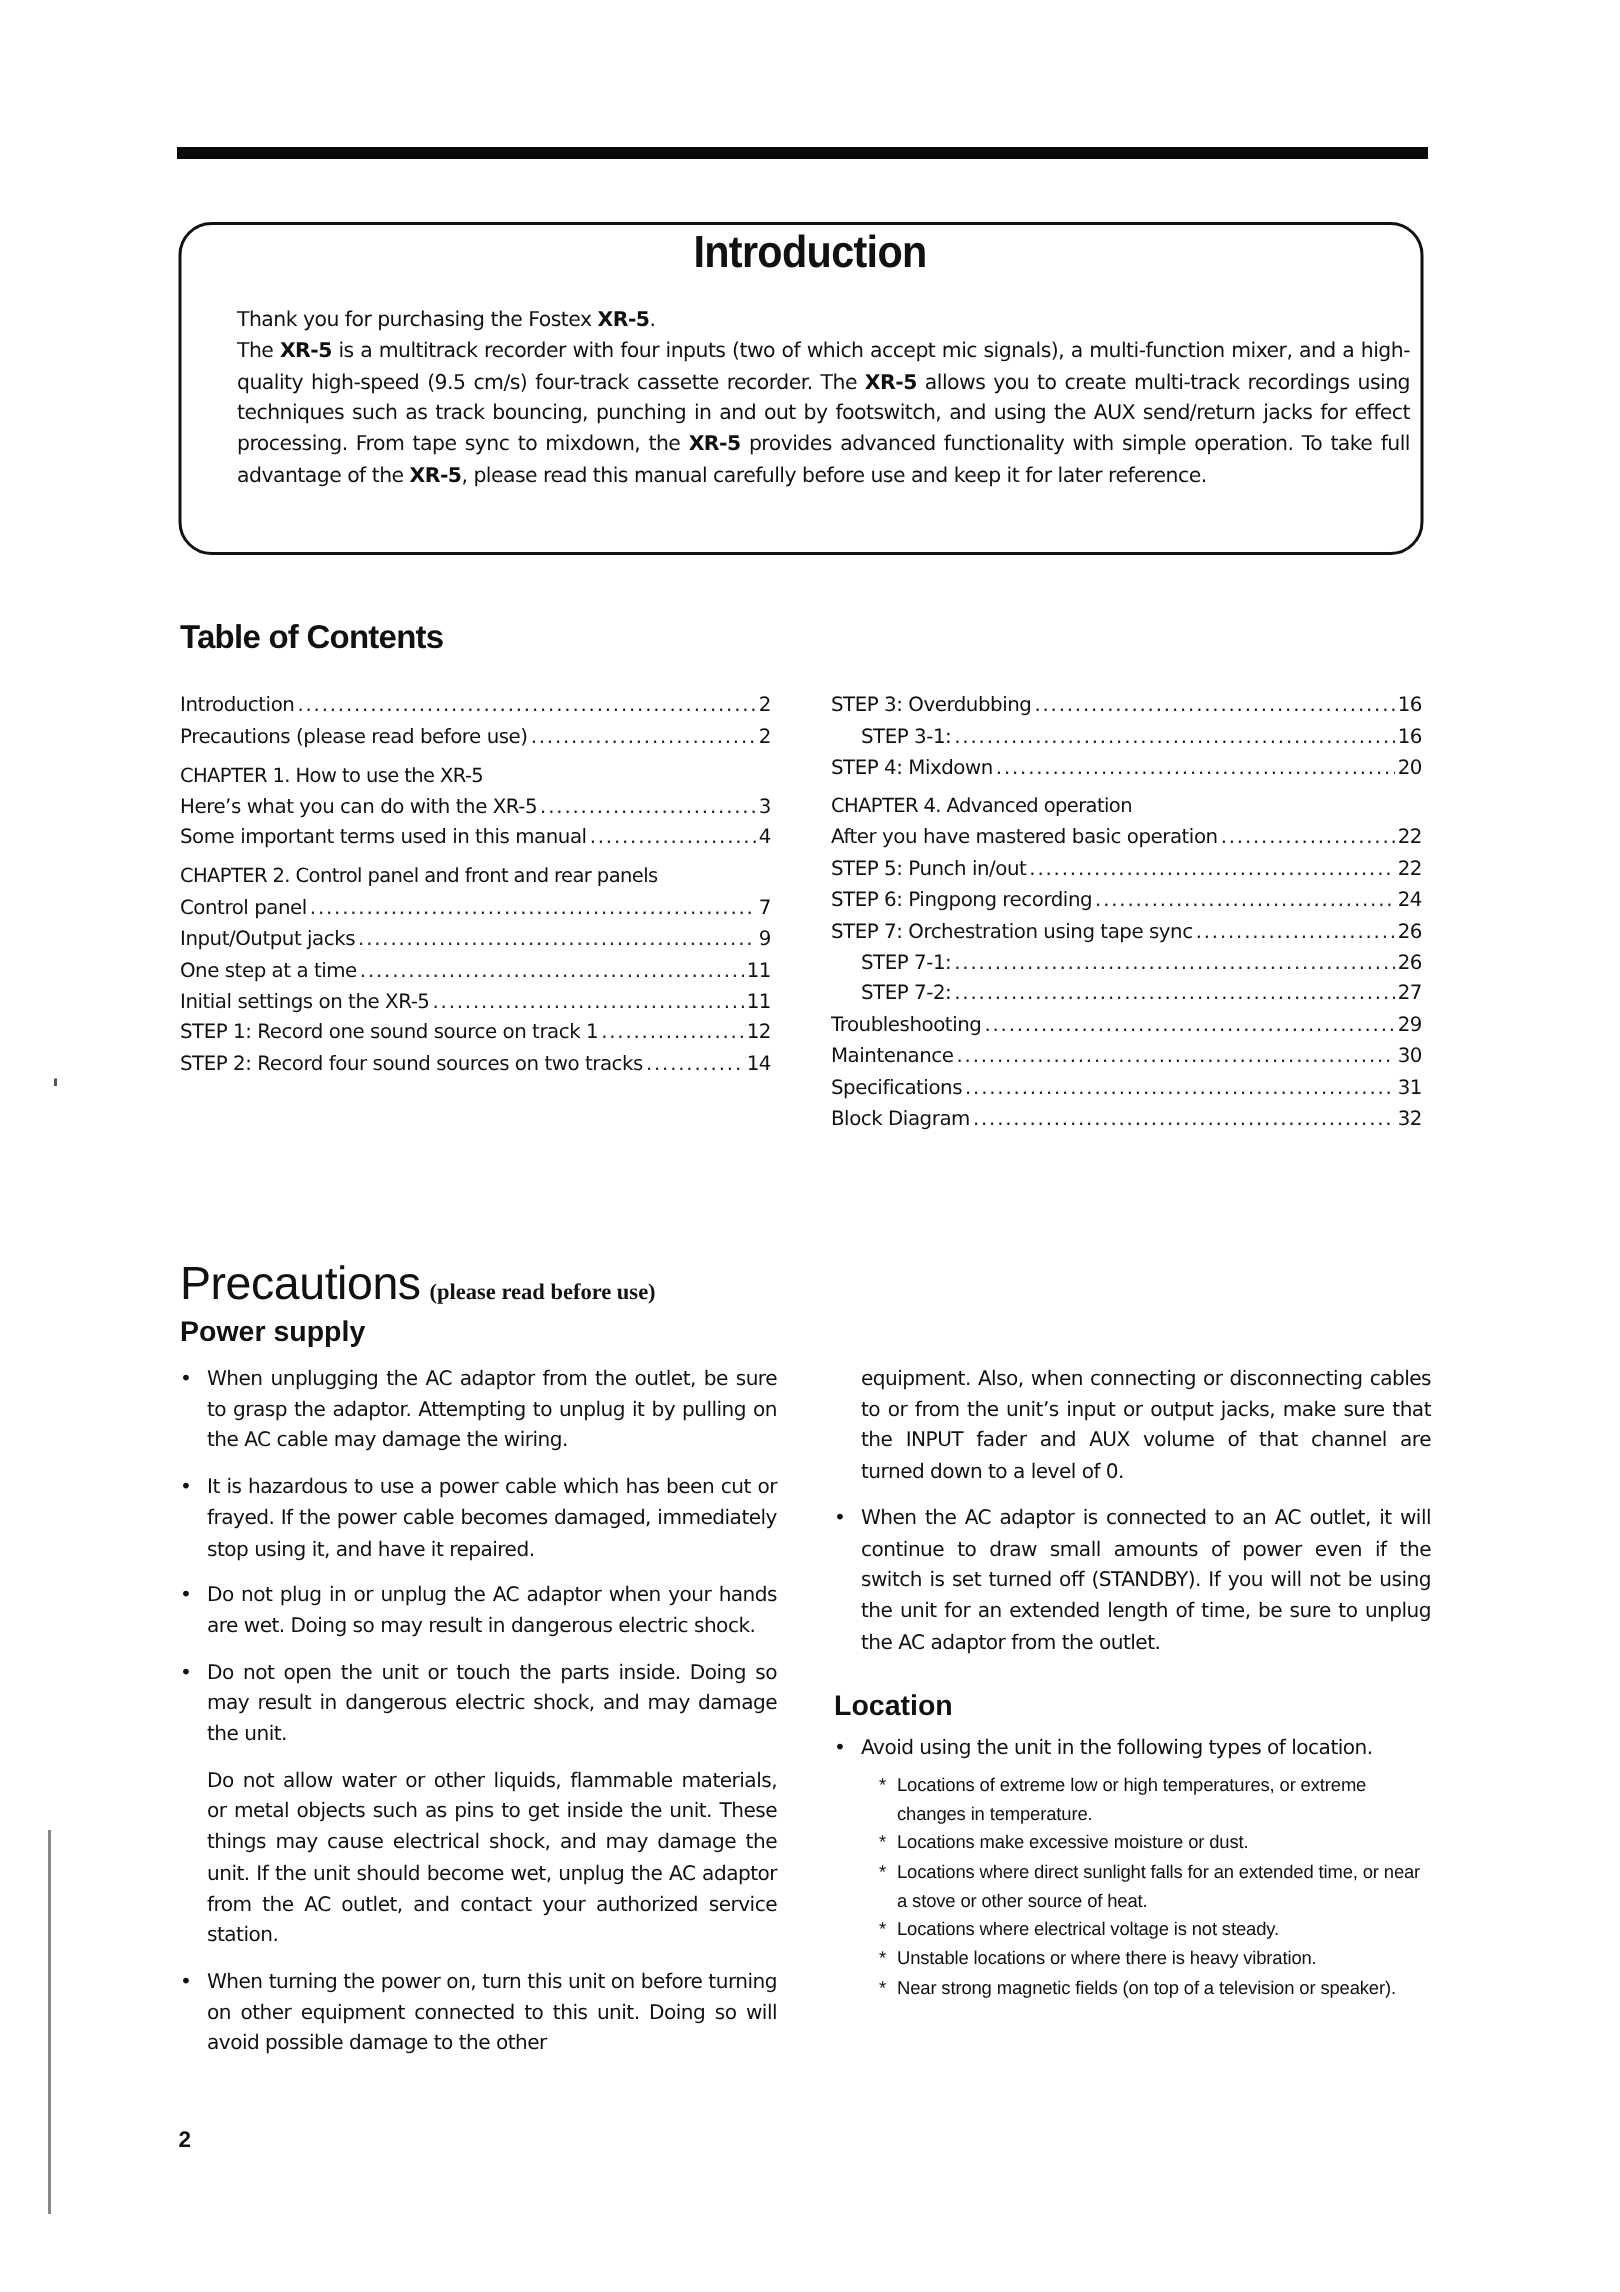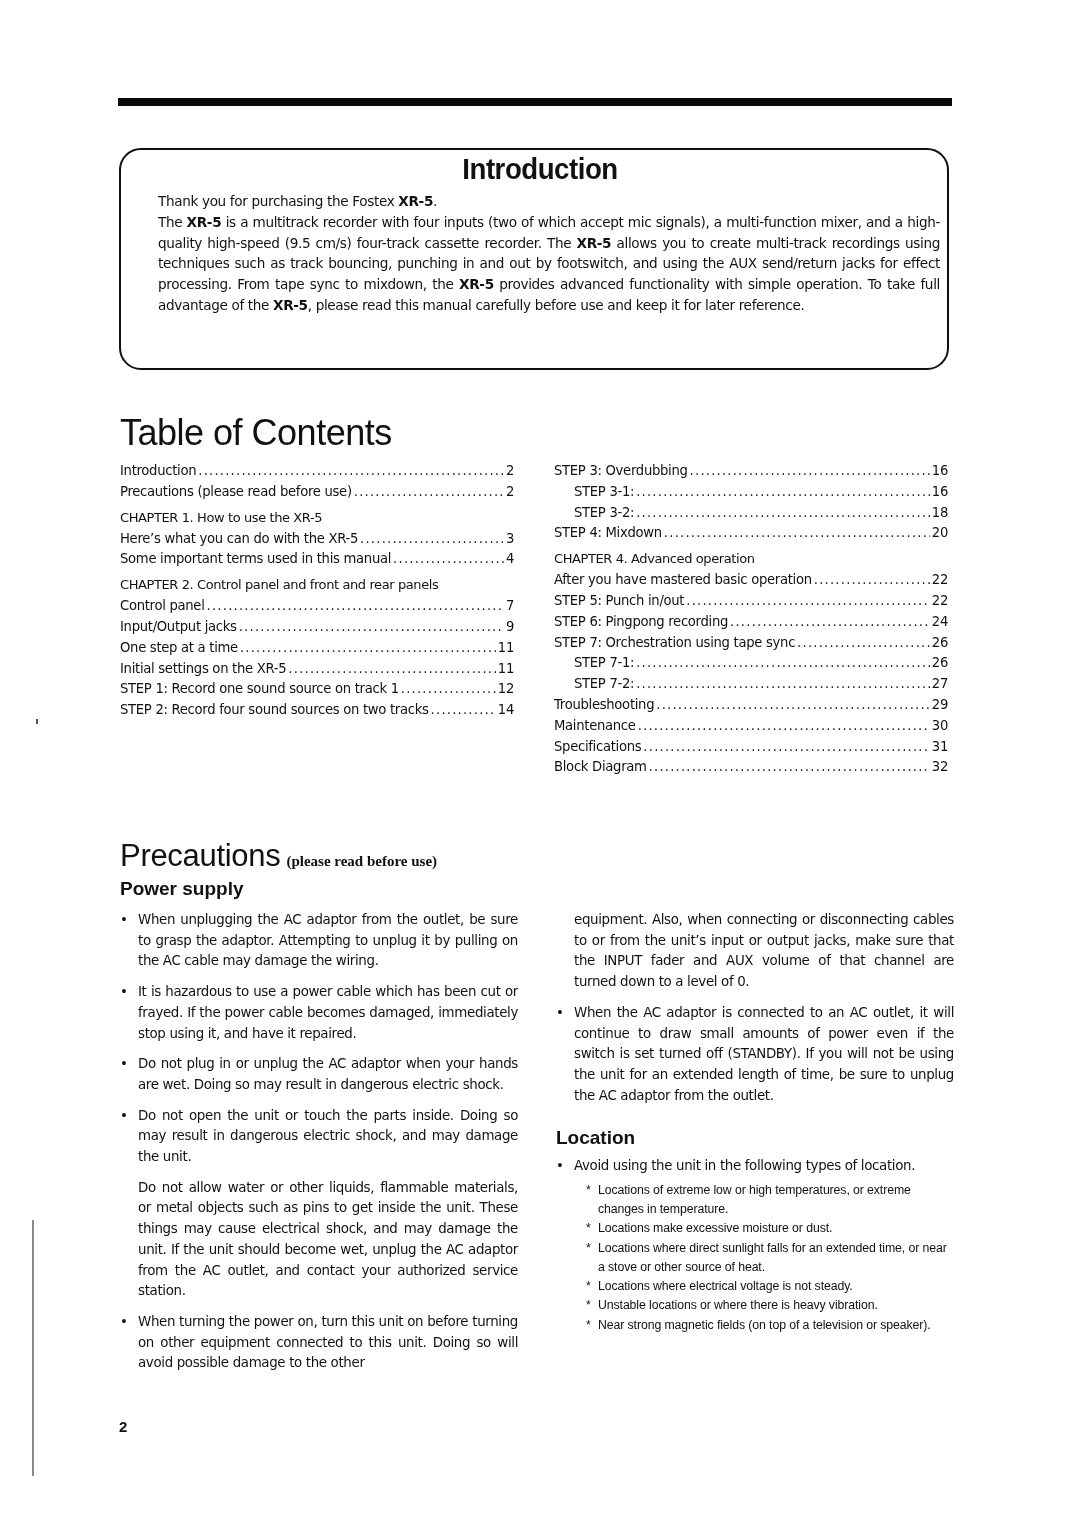--- a/index.html
+++ b/index.html
@@ -2,25 +2,25 @@
 <html><head>
 <meta charset="utf-8">
 <style>
   html, body { margin: 0; padding: 0; background: #ffffff; }
   body { width: 1080px; height: 1528px; position: relative; overflow: hidden; color: #111; font-family: "Liberation Sans", sans-serif; }
 
   .top-rule { position: absolute; left: 118px; top: 98px; width: 834px; height: 8px; background: #0a0a0a; }
 
   .intro-box { position: absolute; left: 119px; top: 148px; width: 830px; height: 222px; border: 2px solid #111; border-radius: 22px; box-sizing: border-box; }
   .intro-title { position: absolute; left: 0; right: 0; top: 152px; text-align: center; font-family: "Liberation Sans", sans-serif; font-weight: bold; font-size: 30px; letter-spacing: -0.5px; transform: scaleX(0.92); }
-  .intro-text { position: absolute; left: 158px; top: 191px; width: 782px; font-family: "DejaVu Sans", sans-serif; font-size: 13.6px; line-height: 20.8px; text-align: justify; letter-spacing: -0.35px; }
+  .intro-text { position: absolute; left: 158px; top: 203px; width: 782px; font-family: "DejaVu Sans", sans-serif; font-size: 13.6px; line-height: 20.8px; text-align: justify; letter-spacing: -0.35px; }
   .intro-text p { margin: 0; }
   .intro-text b { font-weight: bold; }
 
-  .toc-title { position: absolute; left: 120px; top: 412px; font-family: "Liberation Sans", sans-serif; font-weight: normal; font-size: 36px; letter-spacing: -0.5px; }
+  .toc-title { position: absolute; left: 120px; top: 412px; font-family: "Liberation Sans", sans-serif; font-weight: bold; font-size: 22px; letter-spacing: -0.5px; }
 
   .toc-col { position: absolute; width: 394px; font-family: "DejaVu Sans", sans-serif; font-size: 13.2px; letter-spacing: -0.3px; }
   .toc-left { left: 120px; top: 461px; }
   .toc-right { left: 554px; top: 461px; width: 394px; }
   .toc-row { display: flex; align-items: baseline; height: 20.8px; line-height: 20.8px; white-space: nowrap; overflow: hidden; }
   .toc-row.indent .toc-label { padding-left: 20px; }
   .toc-label { flex: 0 0 auto; }
   .toc-dots { flex: 1 1 auto; overflow: hidden; color: #222; letter-spacing: 1.2px; margin: 0 2px; }
   .toc-dots::after { content: "........................................................................................................................................"; }
   .toc-page { flex: 0 0 auto; text-align: right; }
@@ -120,25 +120,20 @@
 <div class="toc-col toc-right">
   <div class="toc-row">
       <span class="toc-label">STEP 3: Overdubbing</span>
       <span class="toc-dots"></span>
       <span class="toc-page">16</span>
     </div>
   <div class="toc-row indent">
       <span class="toc-label">STEP 3-1:</span>
       <span class="toc-dots"></span>
       <span class="toc-page">16</span>
-    </div>
-  <div class="toc-row indent">
-      <span class="toc-label">STEP 3-2:</span>
-      <span class="toc-dots"></span>
-      <span class="toc-page">18</span>
     </div>
   <div class="toc-row">
       <span class="toc-label">STEP 4: Mixdown</span>
       <span class="toc-dots"></span>
       <span class="toc-page">20</span>
     </div>
 
   <div class="toc-chapter">CHAPTER 4.  Advanced operation</div>
   <div class="toc-row">
       <span class="toc-label">After you have mastered basic operation</span>

